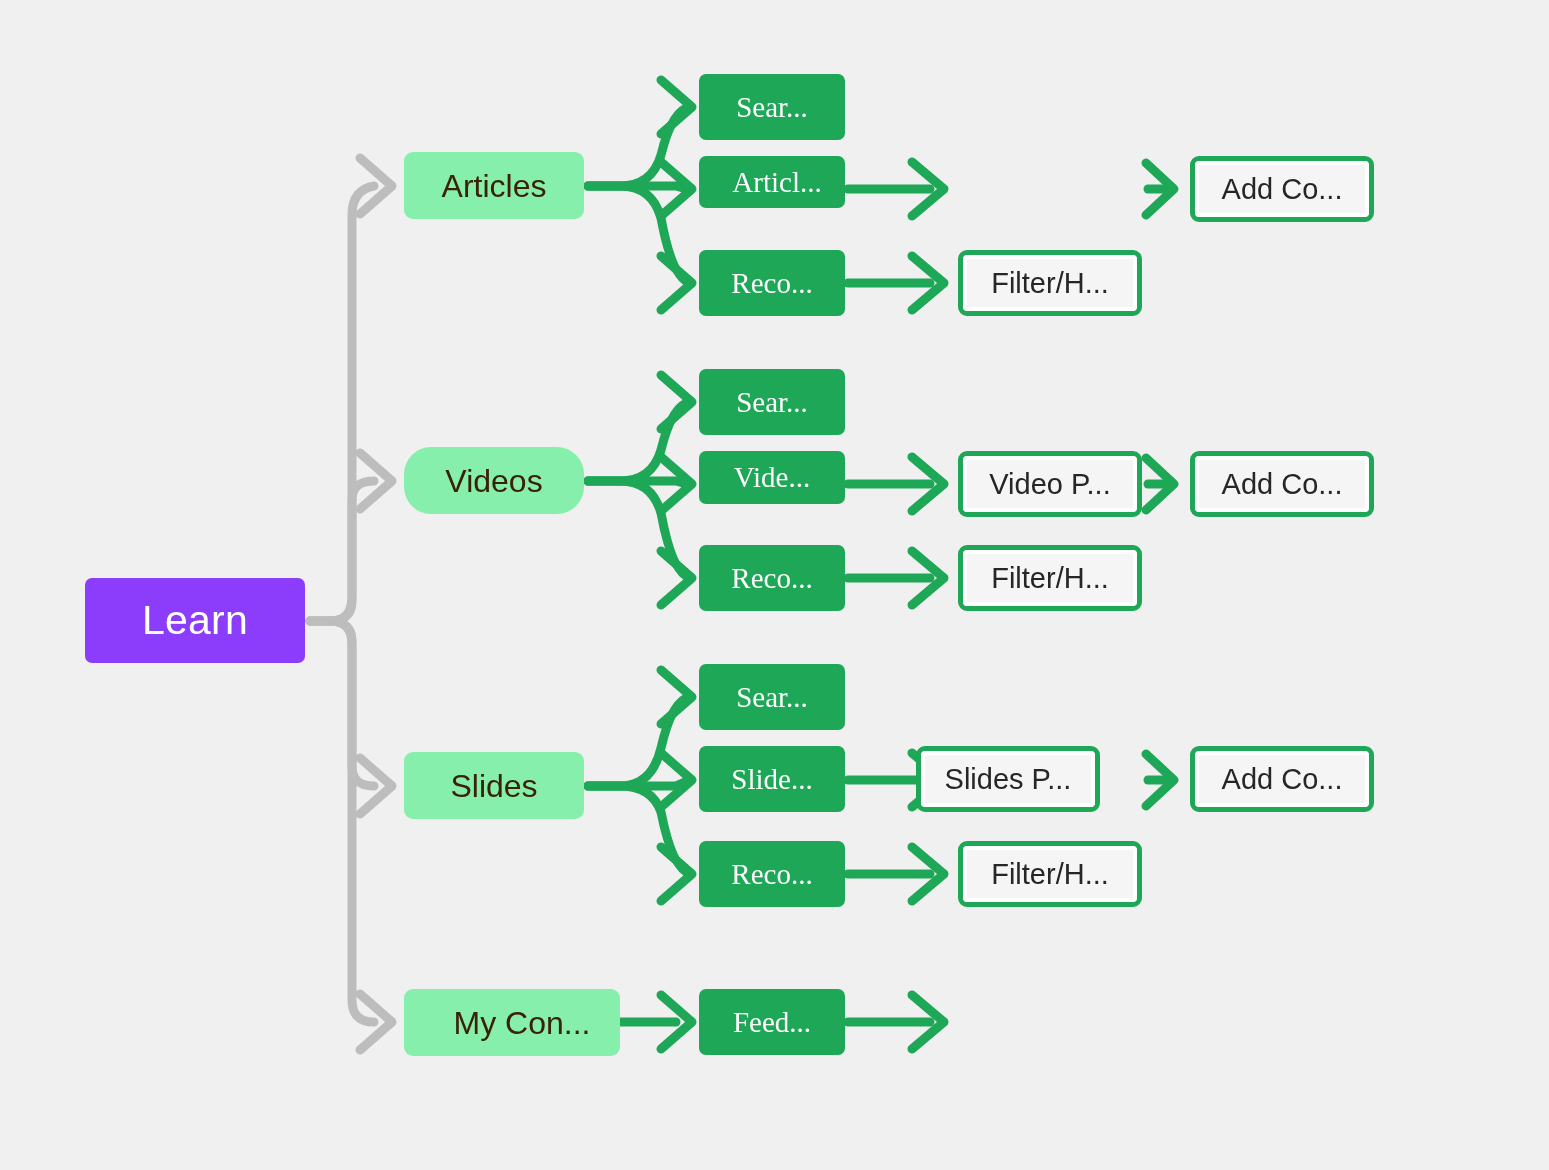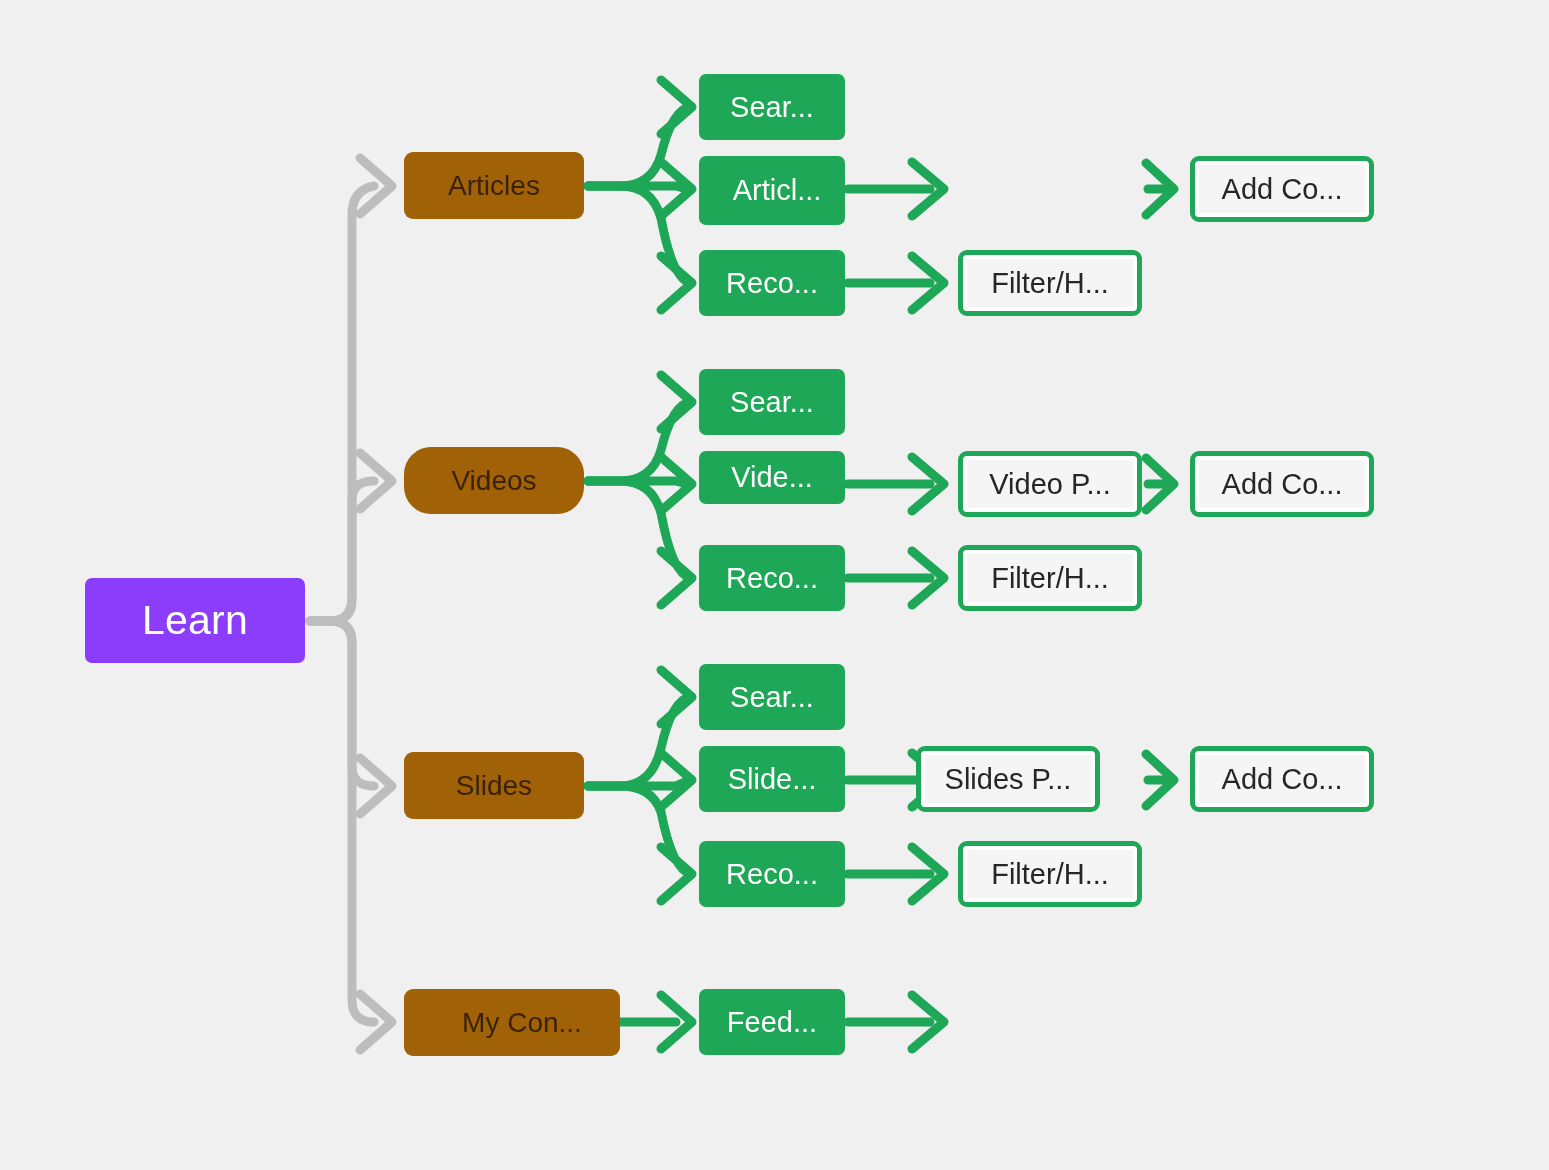--- a/index.html
+++ b/index.html
@@ -36,30 +36,31 @@
     line-height: 1;
   }
   .node-root {
     background: #8b3dfb;
     color: #ffffff;
     border-radius: 7px;
     font-size: 41px;
     letter-spacing: 0.2px;
   }
   .node-cat {
-    background: #a16207;
+    background: #86efac;
     color: #3a2206;
     border-radius: 9px;
-    font-size: 28px;
+    font-size: 32px;
   }
   .node-green {
     background: #1da756;
     color: #ffffff;
     border-radius: 7px;
     font-size: 29px;
+    font-family: Liberation Serif, serif;
   }
   .node-outline {
     background: #f4f5f4;
     color: #262626;
     border: 5px solid #1da756;
     border-radius: 9px;
     font-size: 29px;
   }
   .node-outline .inner {
     display: flex;
@@ -156,21 +157,21 @@
   <div class="node node-cat" style="left:404px; top:752px; width:180px; height:67px;">
     <span>Slides</span>
   </div>
   <div class="node node-cat" style="left:404px; top:989px; width:216px; height:67px;padding-left:20px;">
     <span>My Con...</span>
   </div>
 
   <div class="node node-green" style="left:699px; top:74px; width:146px; height:66px;">
     <span>Sear...</span>
   </div>
-  <div class="node node-green" style="left:699px; top:156px; width:146px; height:69px;padding-left:10px;">
+  <div class="node node-green" style="left:699px; top:156px; width:146px; height:52px;padding-left:10px;">
     <span>Articl...</span>
   </div>
   <div class="node node-green" style="left:699px; top:250px; width:146px; height:66px;">
     <span>Reco...</span>
   </div>
   <div class="node node-outline" style="left:1190px; top:156px; width:184px; height:66px;">
     <span class="inner">Add Co...</span>
   </div>
   <div class="node node-outline" style="left:958px; top:250px; width:184px; height:66px;">
     <span class="inner">Filter/H...</span>

